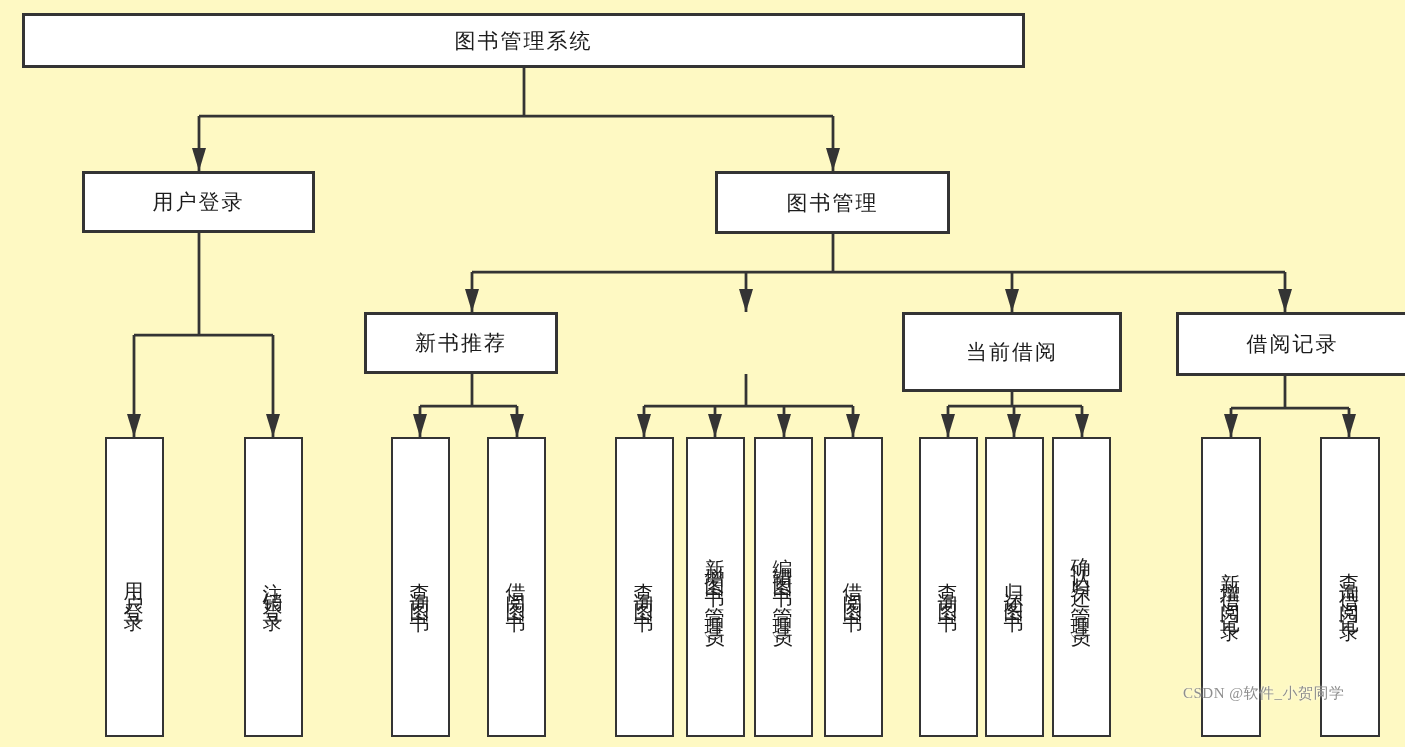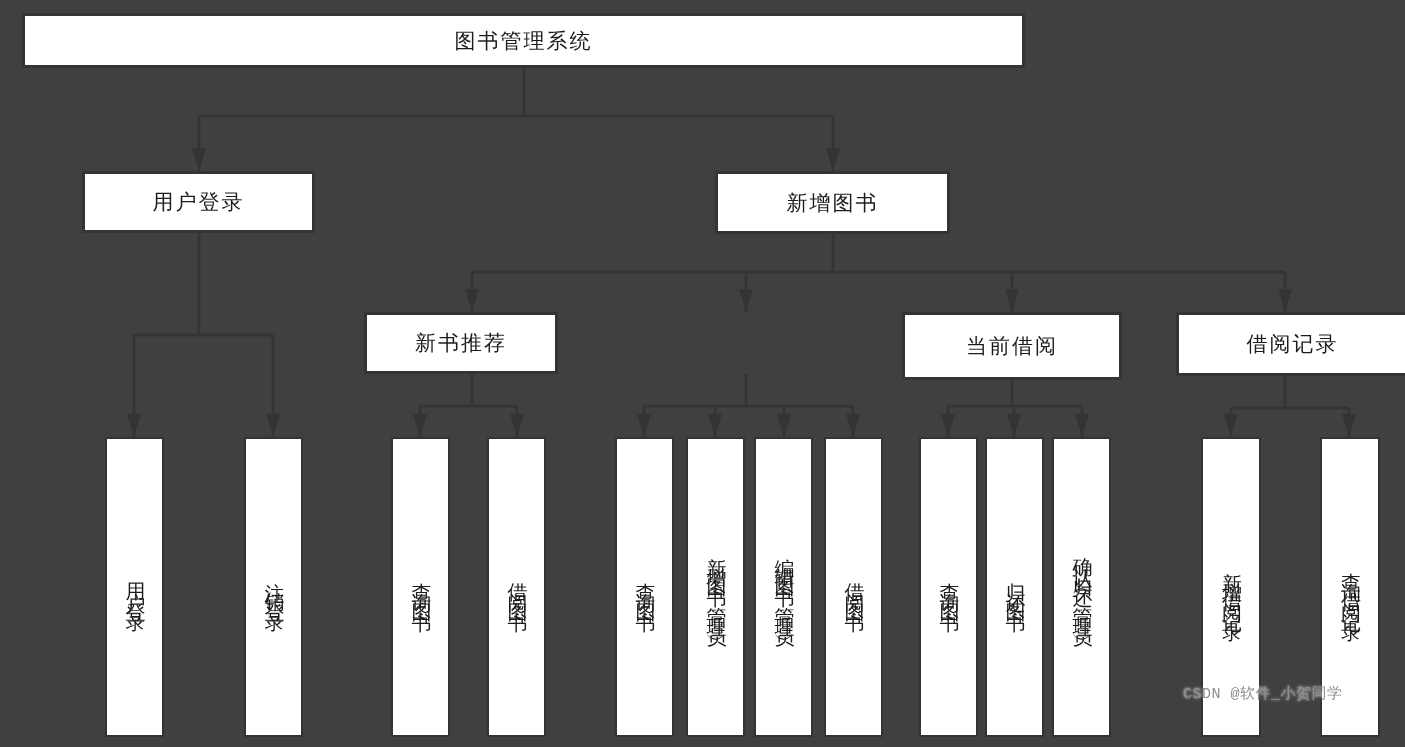--- a/index.html
+++ b/index.html
@@ -1,21 +1,21 @@
 <!DOCTYPE html>
 <html><head>
 <meta charset="utf-8">
 <style>
   html, body { margin: 0; padding: 0; background: #ffffff; }
   .canvas {
     position: relative;
     width: 1405px;
     height: 747px;
-    background: #404040;
-    font-family: Liberation Mono, monospace;
+    background: #fef9c3;
+    font-family: Liberation Serif, serif;
     overflow: hidden;
   }
   svg.connectors {
     position: absolute;
     left: 0; top: 0;
     width: 1405px; height: 747px;
   }
   .node {
     position: absolute;
     box-sizing: border-box;
@@ -98,27 +98,27 @@
   </svg>
 
   <div class="node" style="left:22px; top:13px; width:1003px; height:55px;">
     <span>图书管理系统</span>
   </div>
 
   <div class="node" style="left:82px; top:171px; width:233px; height:62px;">
     <span>用户登录</span>
   </div>
   <div class="node" style="left:715px; top:171px; width:235px; height:63px;">
-    <span>新增图书</span>
+    <span>图书管理</span>
   </div>
 
   <div class="node" style="left:364px; top:312px; width:194px; height:62px;">
     <span>新书推荐</span>
   </div>
-  <div class="node" style="left:902px; top:312px; width:220px; height:68px;">
+  <div class="node" style="left:902px; top:312px; width:220px; height:80px;">
     <span>当前借阅</span>
   </div>
   <div class="node" style="left:1176px; top:312px; width:233px; height:64px;">
     <span>借阅记录</span>
   </div>
 
   <div class="node leaf" style="left:105px; top:437px; width:59px; height:300px;">
     <span class="vtext">用户登录</span>
   </div>
   <div class="node leaf" style="left:244px; top:437px; width:59px; height:300px;">

